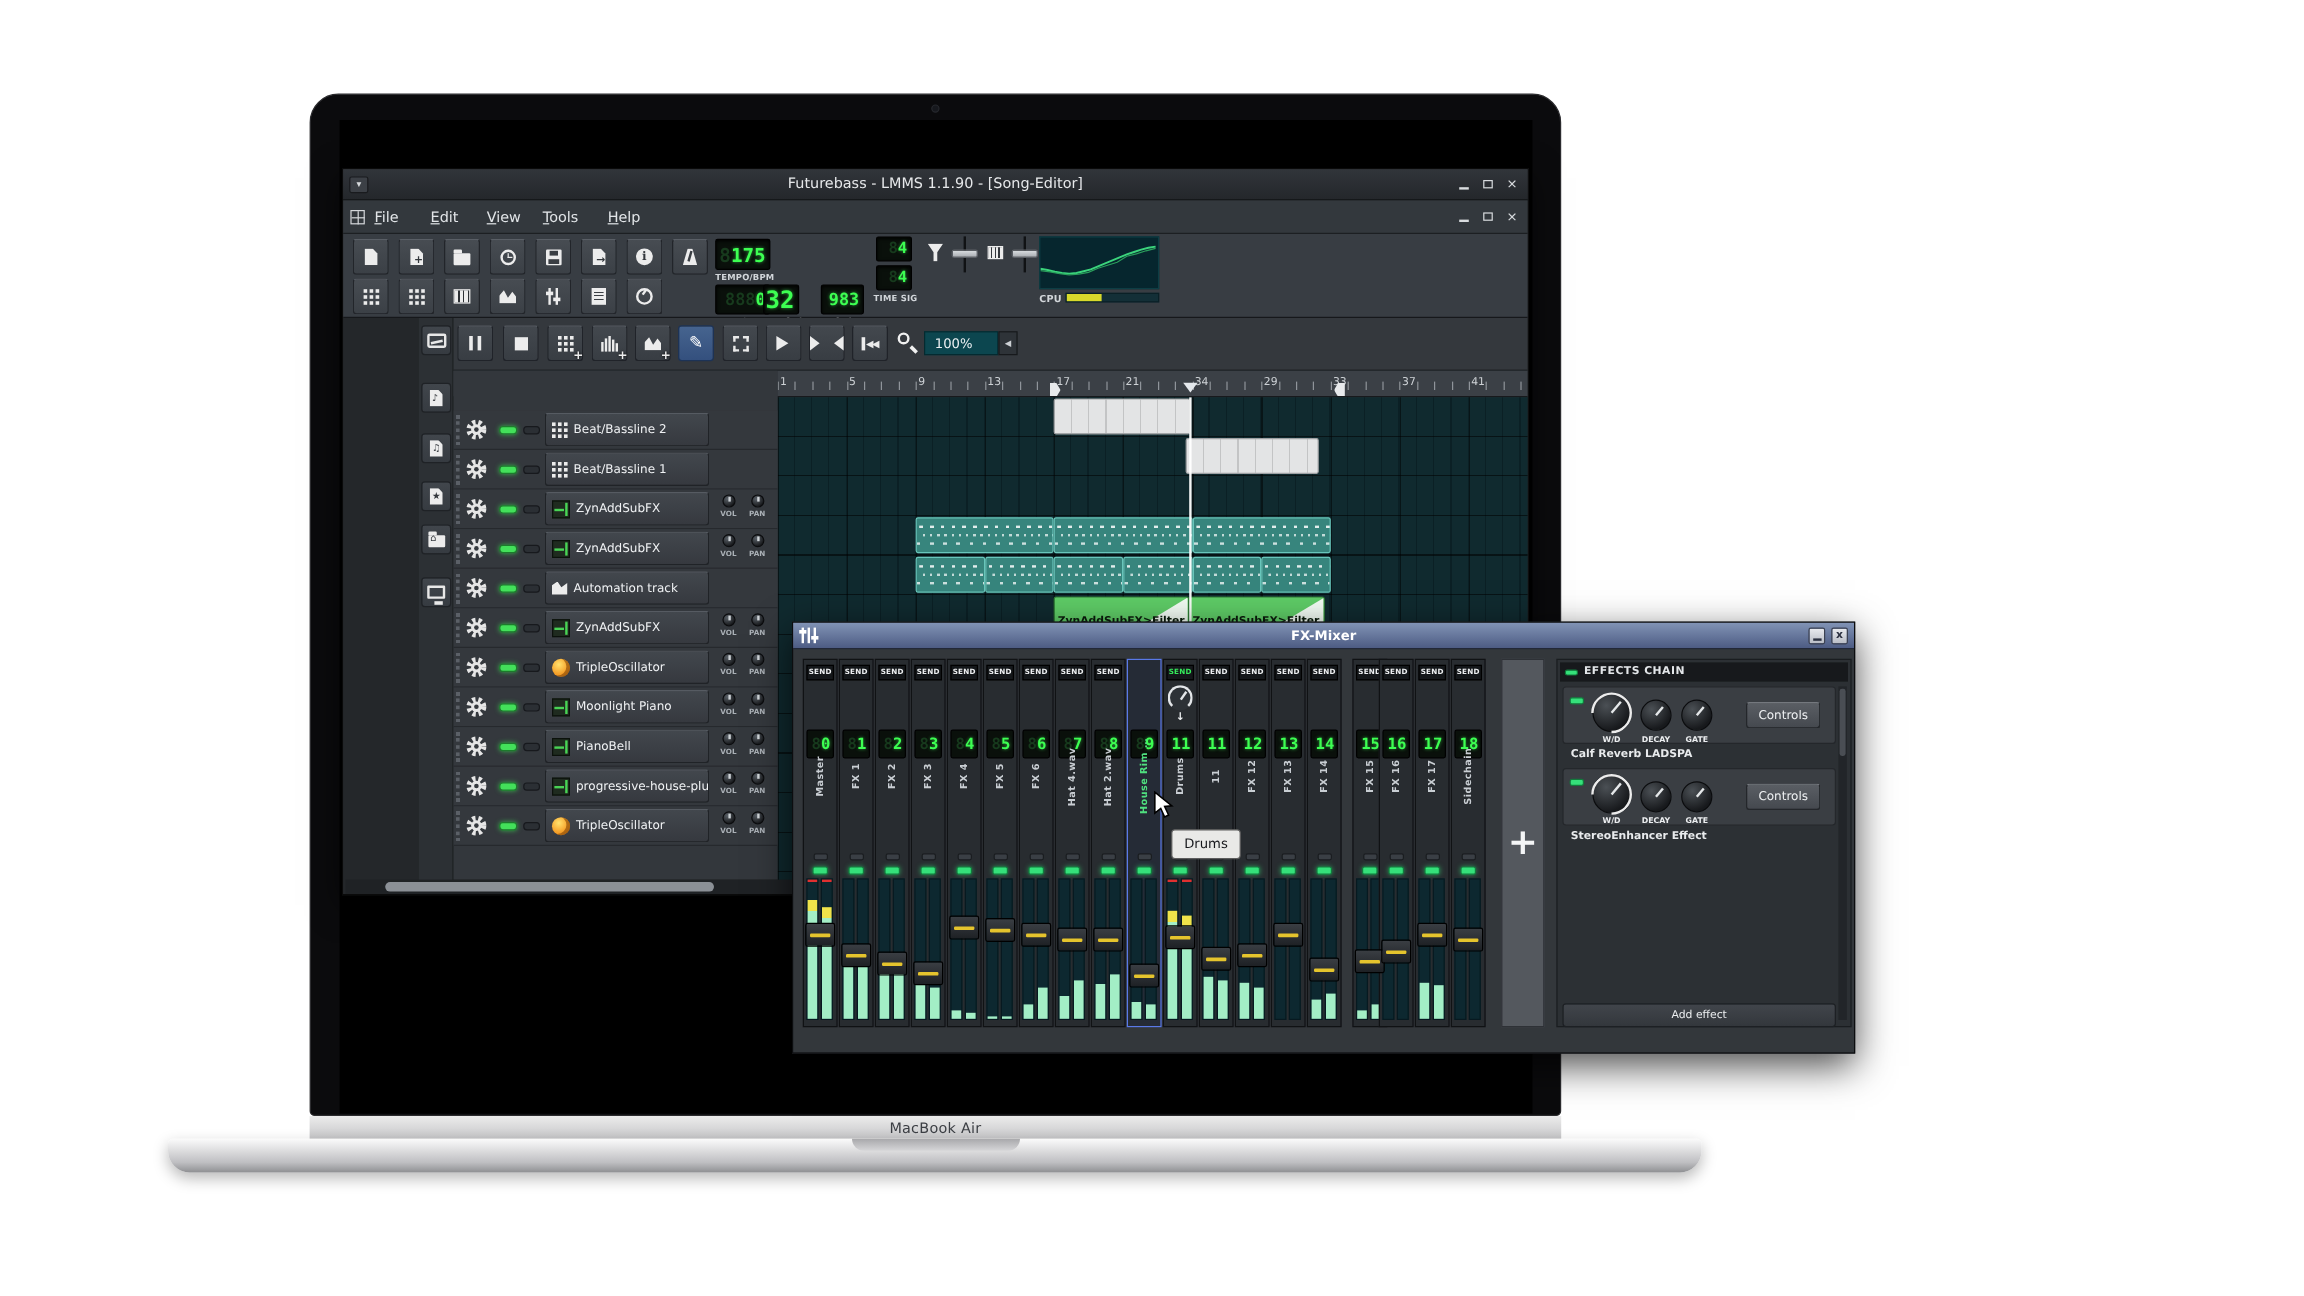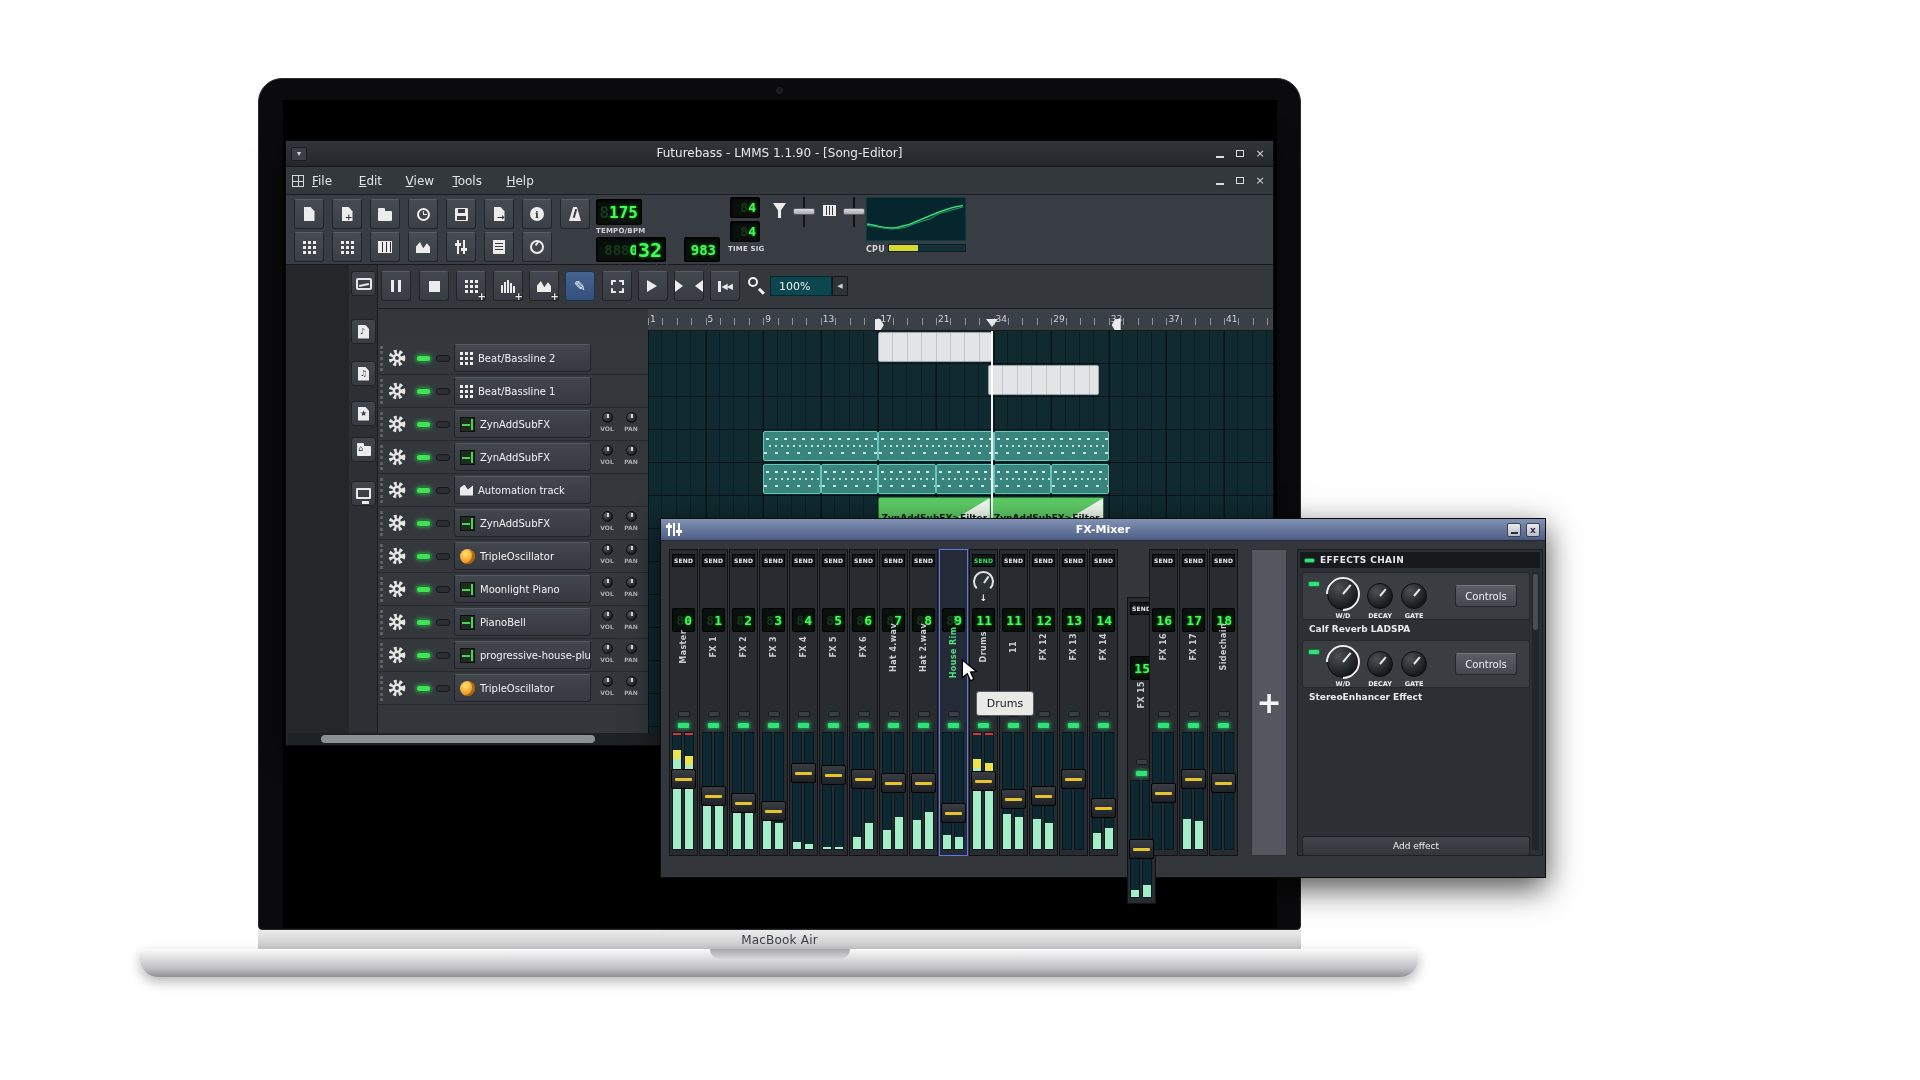--- a/index.html
+++ b/index.html
@@ -1071,21 +1071,21 @@
           <div class="meters">
             <div class="mbar" style="left: 0px;">
               <div class="mfill" style="height: 14%;"></div>
             </div>
             <div class="mbar" style="left: 12px;">
               <div class="mfill" style="height: 18%;"></div>
             </div>
           </div>
           <div class="fhandle" style="bottom: 37.34px;"></div>
         </div>
-        <div class="strip" style="left: 466px; margin-top: 48px;">
+        <div class="strip" style="left: 466px;">
           <div class="send">SEND</div>
           <div class="chnum">15</div>
           <div class="chname">
             <span>FX 15</span>
           </div>
           <div class="ledrow1"></div>
           <div class="ledrow2"></div>
           <div class="meters">
             <div class="mbar" style="left: 0px;">
               <div class="mfill" style="height: 6%;"></div>

